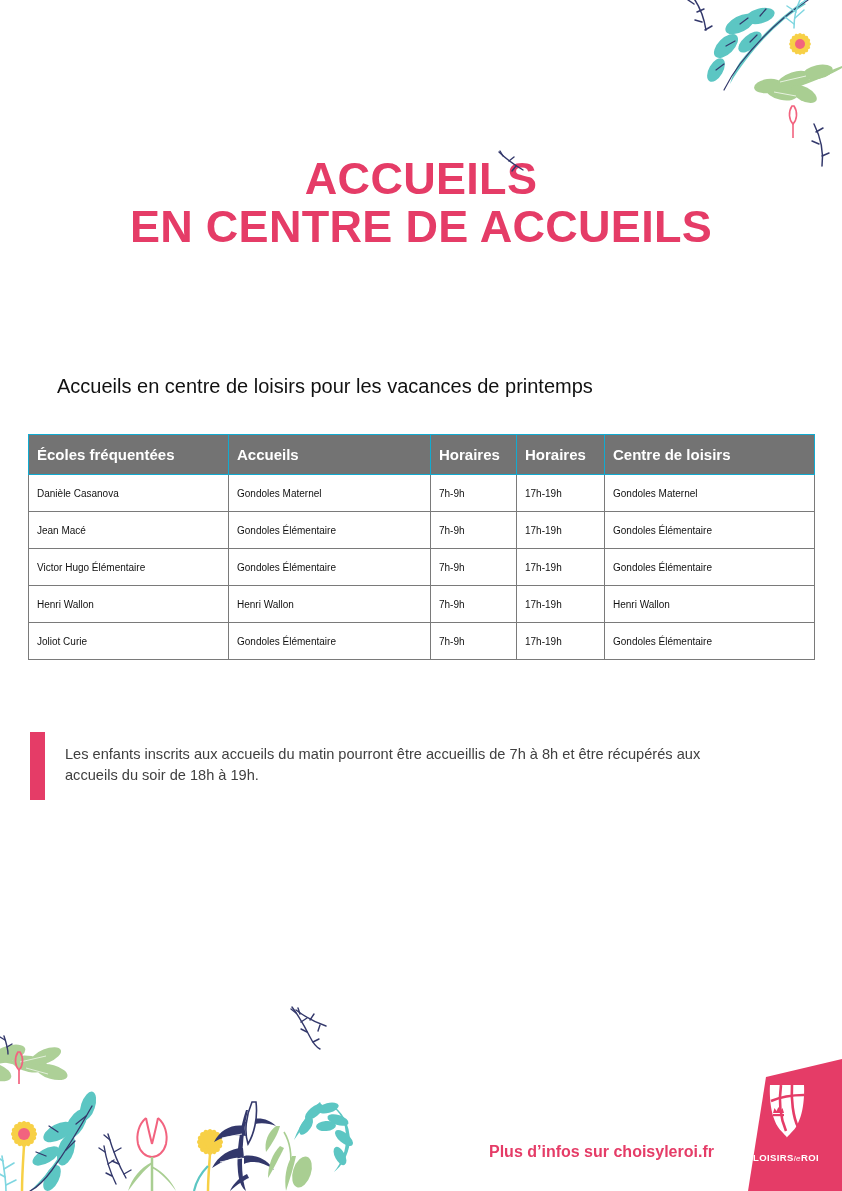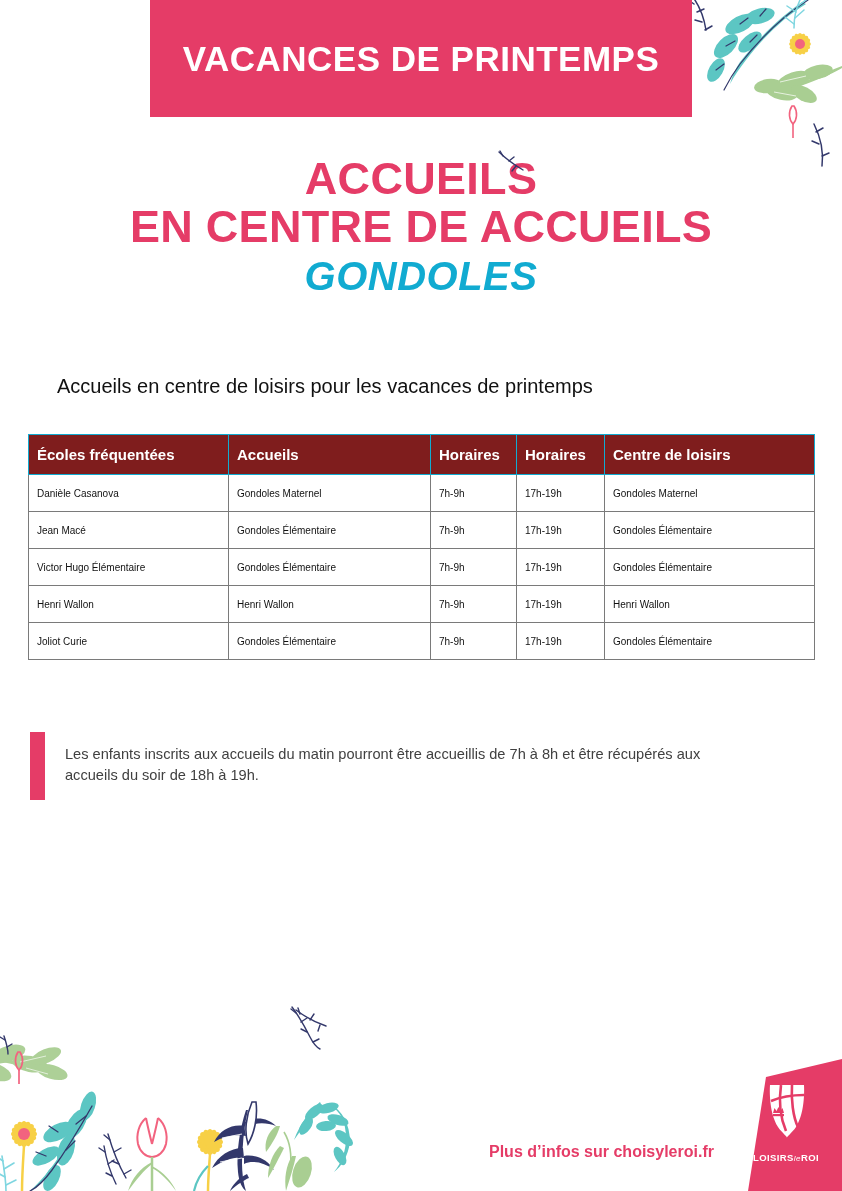--- a/index.html
+++ b/index.html
@@ -51,21 +51,21 @@
     position: absolute; left: 28px; top: 434px; width: 786px;
     border-collapse: collapse; table-layout: fixed;
   }
   #schedule-table th, #schedule-table td {
     border: 1px solid #7a7a7a;
     font-size: 10px;
     color: #111;
     vertical-align: middle;
   }
   #schedule-table thead th {
-    background: #7f1d1d; color: #ffffff; font-weight: bold;
+    background: #737373; color: #ffffff; font-weight: bold;
     text-align: left; padding: 9px 8px; border-color: #11ABD1;
     font-size: 15px; height: 40px;
   }
   #schedule-table tbody td { padding: 7px 8px; height: 37px; }
   .col-school { width: 200px; }
   .col-welcome { width: 202px; }
   .col-h1 { width: 86px; }
   .col-h2 { width: 88px; }
   .col-center { width: 210px; }
 
@@ -153,28 +153,24 @@
     <g stroke="#fff" stroke-width="1" fill="none" opacity=".7">
       <path d="M98 88 l26 -6 M92 98 l22 4"></path>
     </g>
 
     <g fill="none" stroke="#F2637F" stroke-width="1.6">
       <path d="M110 112 C106 118, 107 126, 111 130 C115 126, 116 118, 112 112 Z"></path>
       <path d="M111 130 C111 136, 111 140, 111 144"></path>
     </g>
   </svg>
 
-  <div id="header-banner">
-    <div id="header-banner-title">VACANCES DE PRINTEMPS</div>
-  </div>
 
   <div id="title-block">
     <div id="title-line-1" class="title-line">ACCUEILS</div>
     <div id="title-line-2" class="title-line">EN CENTRE DE ACCUEILS</div>
-    <div id="title-subtitle">GONDOLES</div>
   </div>
 
   <svg id="floral-twig-title" class="floral" viewBox="0 0 30 30">
     <g fill="none" stroke="#33386B" stroke-width="1.4" stroke-linecap="round">
       <path d="M2 2 C8 8, 16 14, 26 20"></path>
       <path d="M6 6 l-3 -5 M12 11 l5 -4 M19 16 l-4 5"></path>
     </g>
   </svg>
 
   <div id="intro-text">Accueils en centre de loisirs pour les vacances de printemps</div>

